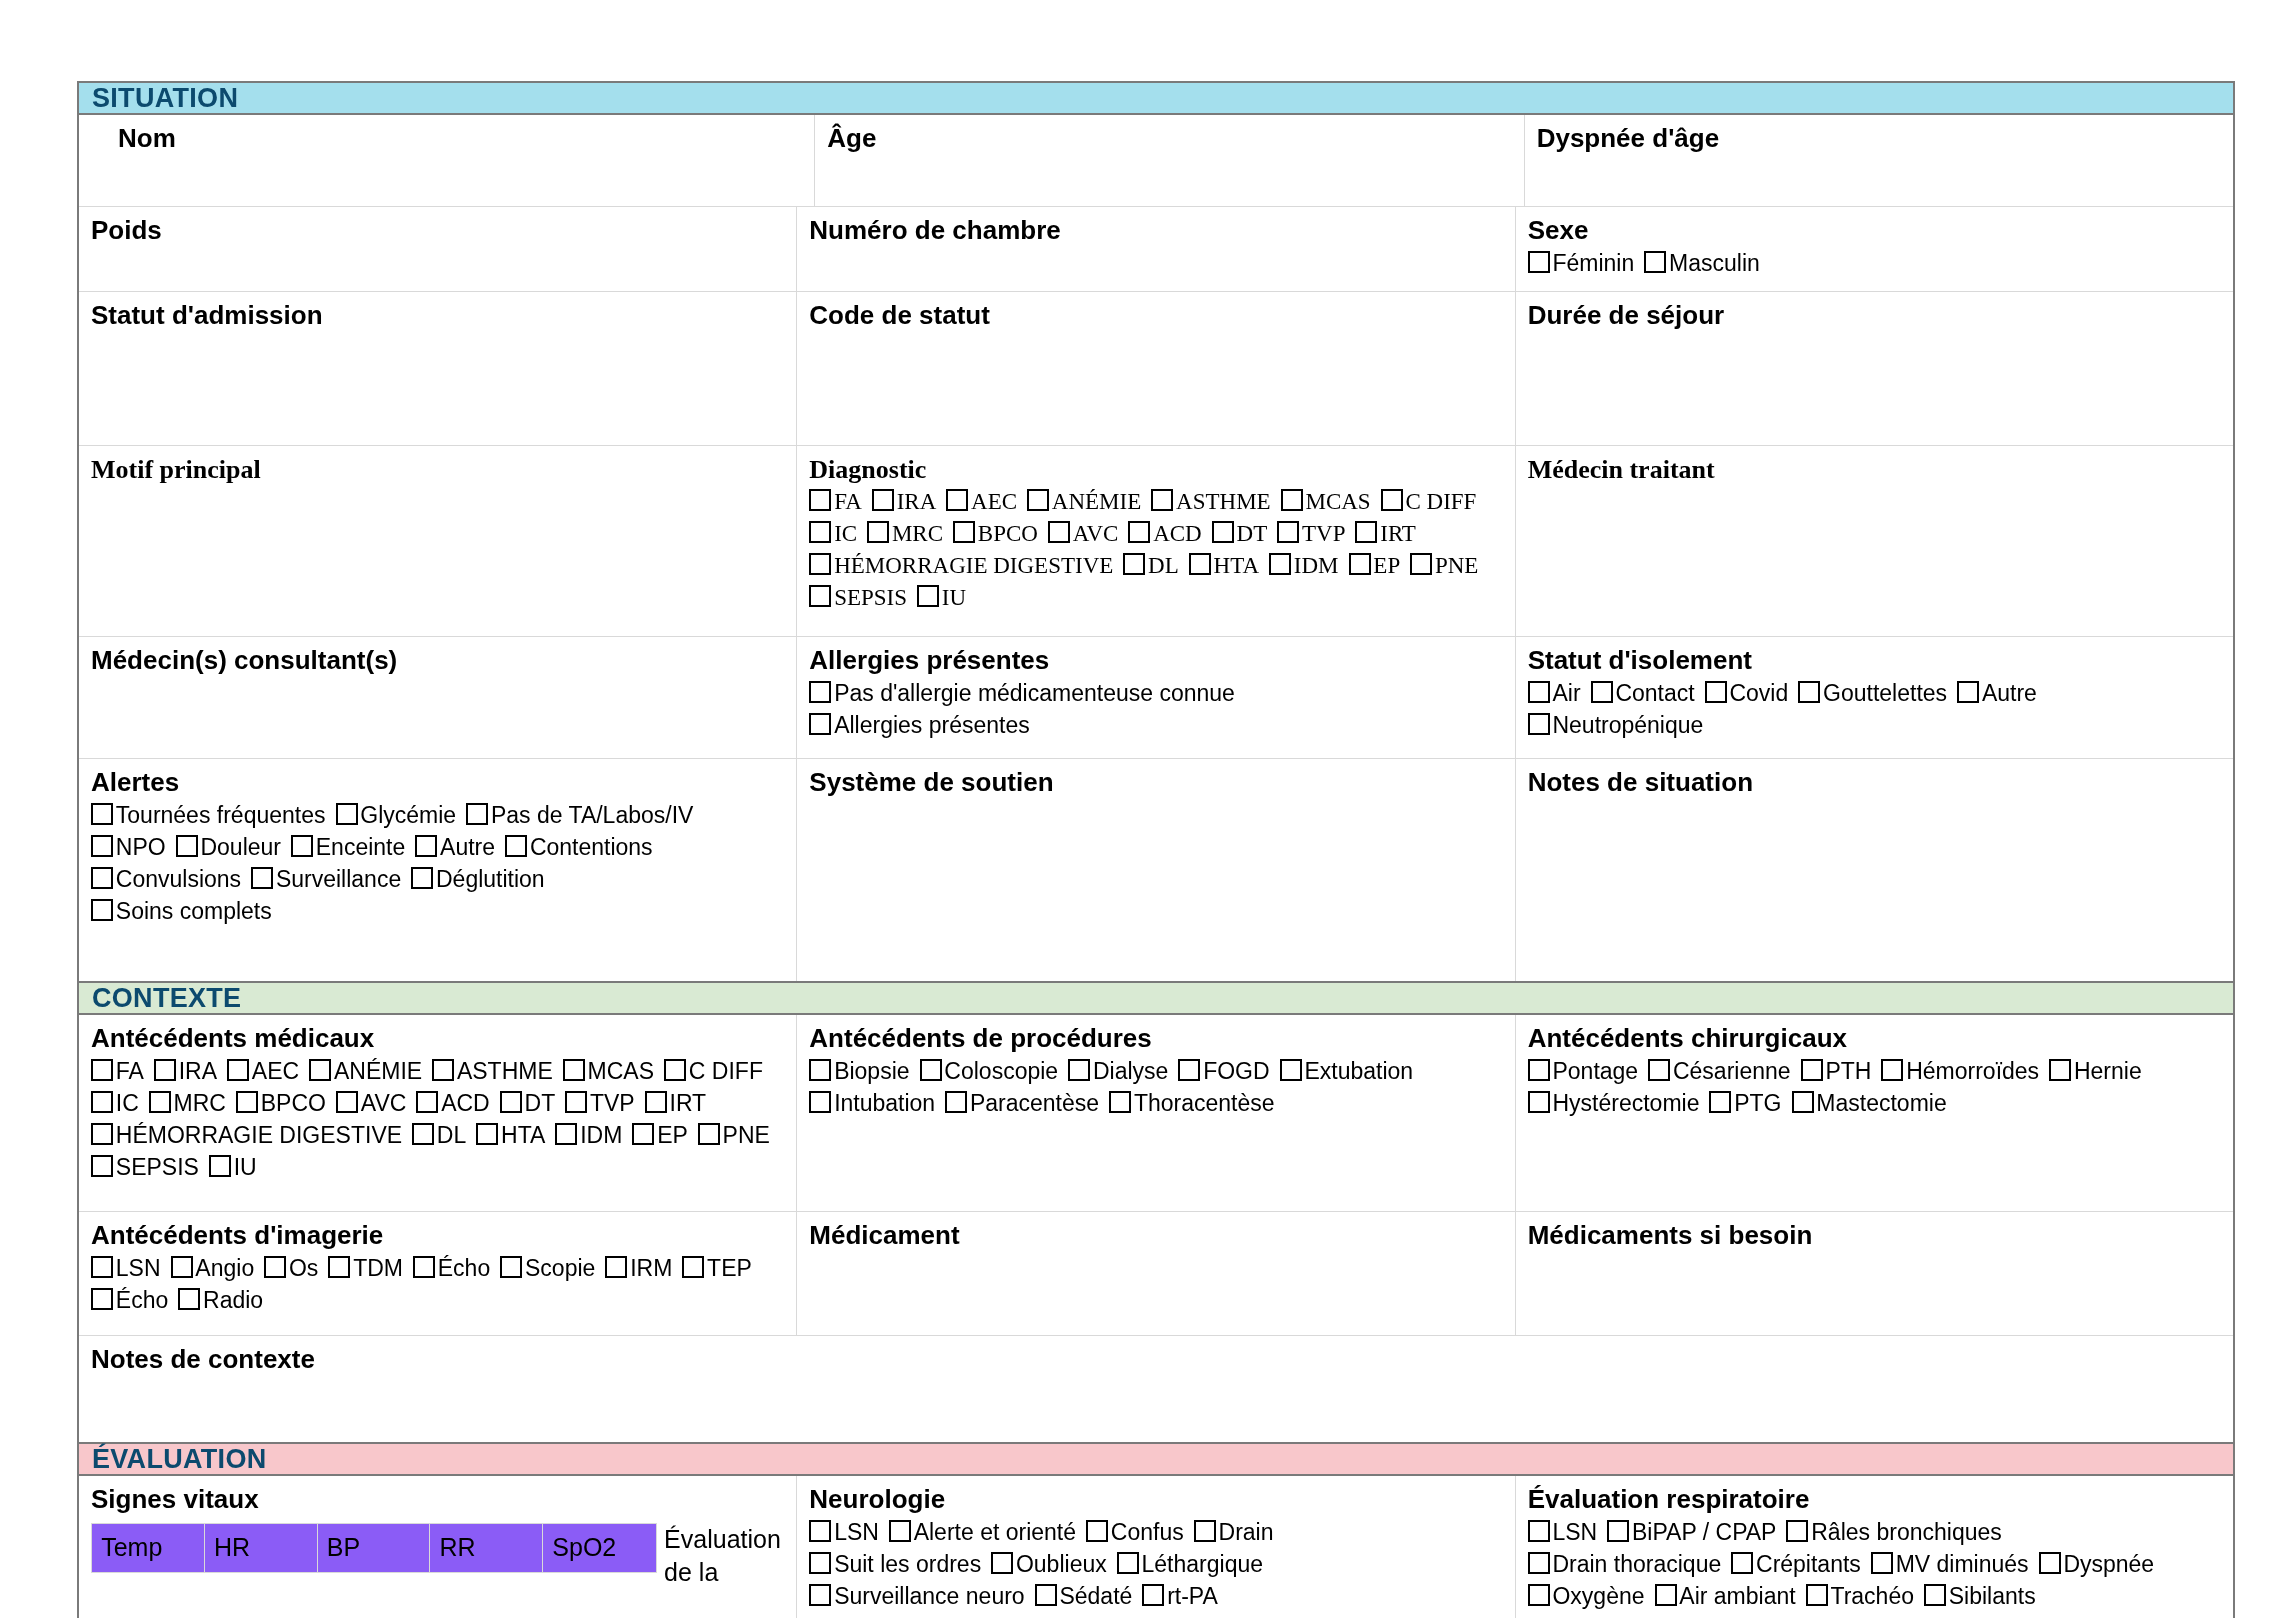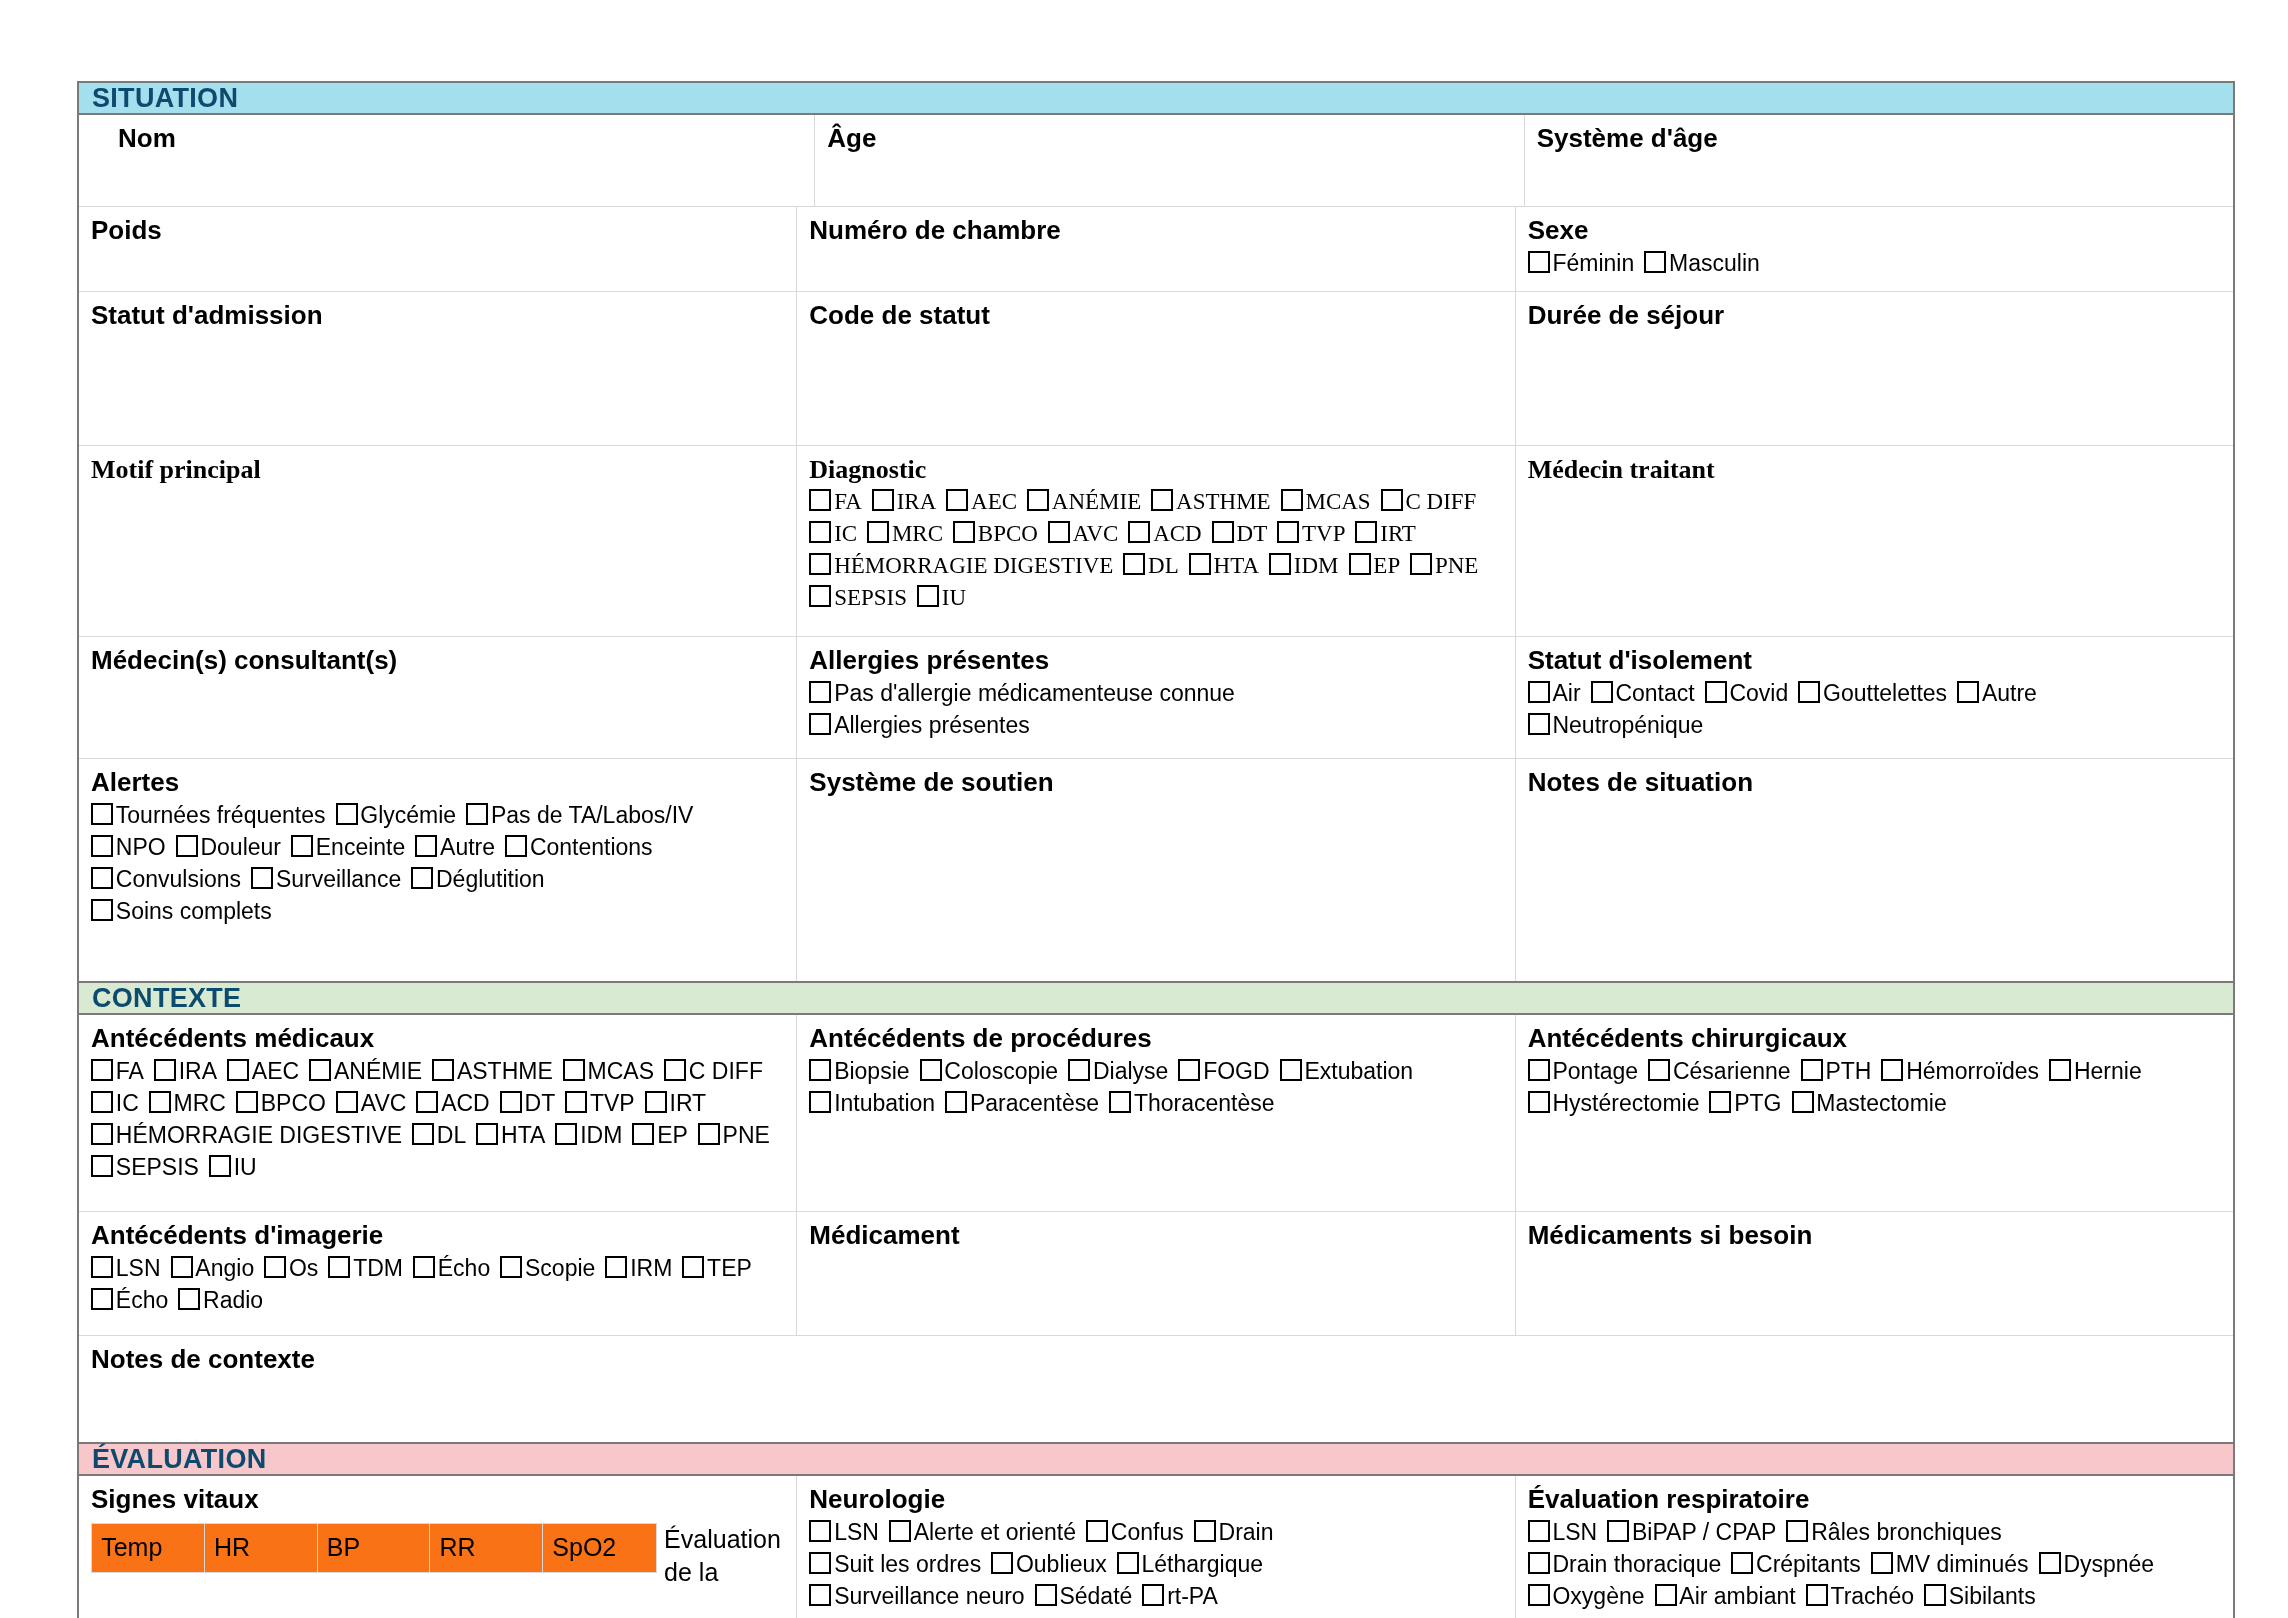--- a/index.html
+++ b/index.html
@@ -31,21 +31,21 @@
   .item{display:inline-block;margin-right:10px}
   .item:last-child{margin-right:0}
   .cb{
     display:inline-block;width:22px;height:22px;border:2.8px solid #000;
     box-sizing:border-box;vertical-align:-2.8px;margin-right:2.8px;background:#fff;
   }
   .vt{display:flex;align-items:flex-start;margin-top:7.4px}
   .vc{
     width:118px;height:50px;box-sizing:border-box;border:1.8px solid #d9d9d9;
     margin-left:-1.8px;display:flex;align-items:center;padding-left:9.2px;
-    font-size:25px;background:#f97316;
+    font-size:25px;background:#8b5cf6;
   }
   .vc.first{margin-left:0}
   .vlast{
     width:129px;padding-left:7.4px;font-size:25px;line-height:33px;
     word-break:break-all;border:0;
   }
 </style>
 </head>
 <body>
 
@@ -55,21 +55,21 @@
         <span>SITUATION</span>
       </div>
       <div class="row" style="height: 91px; padding-left: 27px;">
         <div class="cell">
           <div class="lbl">Nom</div>
         </div>
         <div class="cell">
           <div class="lbl">Âge</div>
         </div>
         <div class="cell">
-          <div class="lbl">Système d'âge</div>
+          <div class="lbl">Dyspnée d'âge</div>
         </div>
       </div>
       <div class="row" style="height: 84px;">
         <div class="cell">
           <div class="lbl">Poids</div>
         </div>
         <div class="cell">
           <div class="lbl">Numéro de chambre</div>
         </div>
         <div class="cell">

